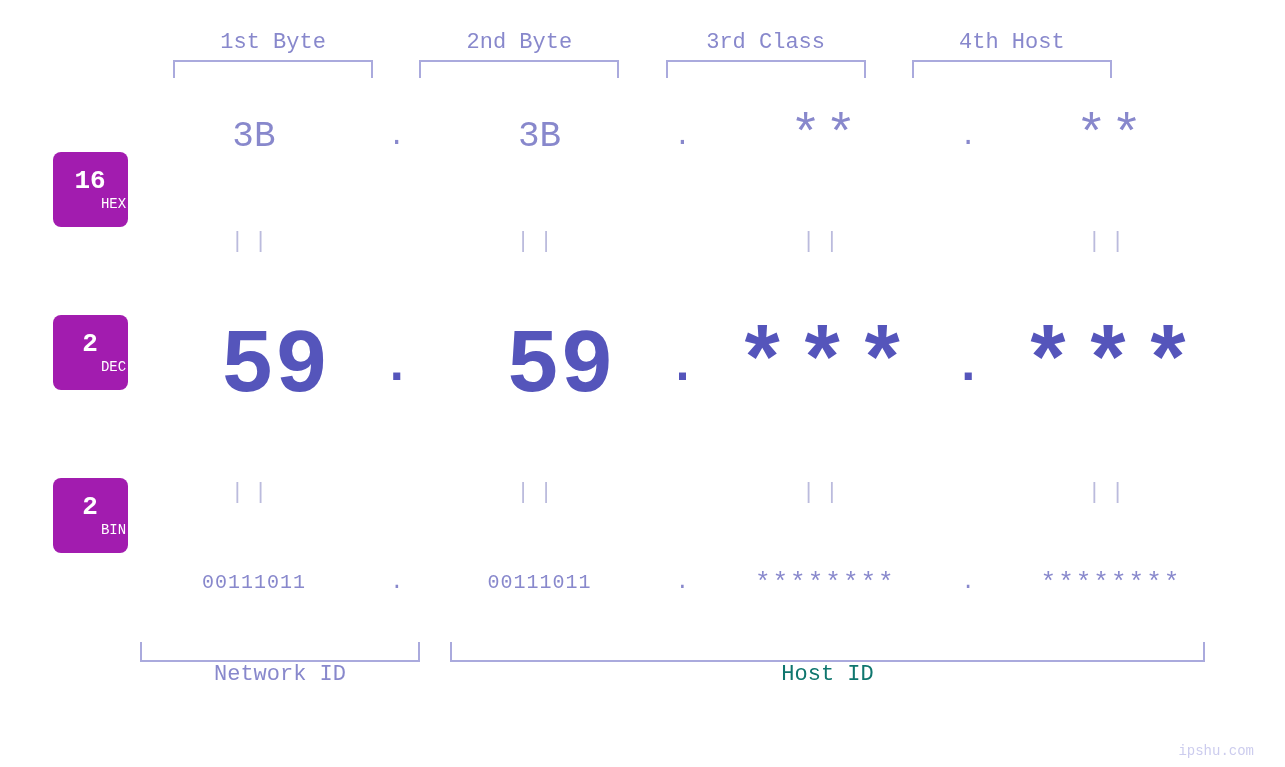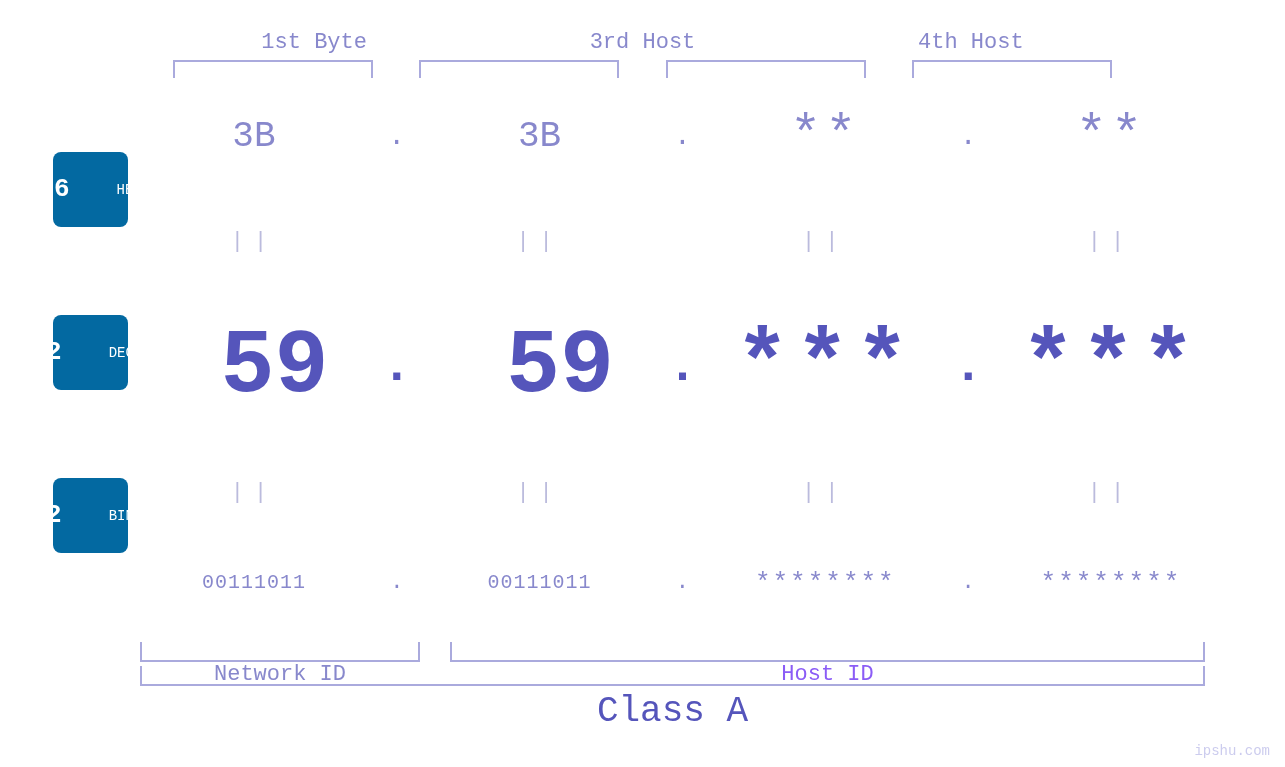--- a/index.html
+++ b/index.html
@@ -48,26 +48,26 @@
 
     .bracket {
       width: 200px;
       height: 18px;
       border-top: 2px solid #aaaadd;
       border-left: 2px solid #aaaadd;
       border-right: 2px solid #aaaadd;
     }
 
     .badge {
-      background: #0369a1;
+      background: #a21caf;
       color: white;
       width: 75px;
       height: 75px;
       display: flex;
-      flex-direction: row;
+      flex-direction: column;
       align-items: center;
       justify-content: center;
       border-radius: 8px;
     }
 
     .badge-num {
       font-size: 26px;
       font-weight: bold;
       line-height: 1.1;
     }
@@ -195,21 +195,21 @@
     .network-id-label {
       width: 280px;
       text-align: center;
       color: #8888cc;
       font-size: 22px;
     }
 
     .host-id-label {
       flex: 1;
       text-align: center;
-      color: #8b5cf6;
+      color: #0f766e;
       font-size: 22px;
     }
 
     
     .class-line-container {
       position: absolute;
       bottom: 35px;
       left: 140px;
       right: 80px;
     }
@@ -226,21 +226,21 @@
       text-align: center;
       color: #5555bb;
       font-size: 36px;
       margin-top: 5px;
     }
 
     
     .watermark {
       position: absolute;
       bottom: 8px;
-      right: 15px;
+      right: 31px;
       color: #ccccee;
       font-size: 14px;
     }
 
     
     .grid-area {
       width: 100%;
       flex: 1;
       display: grid;
       grid-template-columns: 140px 1fr;
@@ -288,21 +288,22 @@
       text-align: center;
     }
   </style>
 </head>
 <body>
 
 <div class="main-container">
 
   <div class="byte-headers">
     <div class="byte-header">1st Byte</div>
-    <div class="byte-header">3rd Host</div>
+    <div class="byte-header">2nd Byte</div>
+    <div class="byte-header">3rd Class</div>
     <div class="byte-header">4th Host</div>
   </div>
 
   <div class="bracket-row">
     <div class="bracket"></div>
     <div class="bracket"></div>
     <div class="bracket"></div>
     <div class="bracket"></div>
   </div>
 
@@ -426,20 +427,16 @@
       <div class="bottom-bracket-spacer"></div>
       <div class="bottom-bracket-host"></div>
     </div>
     <div class="bottom-labels">
       <div class="network-id-label">Network ID</div>
       <div style="width:30px"></div>
       <div class="host-id-label">Host ID</div>
     </div>
   </div>
 
-  <div class="class-line-container">
-    <div class="class-line"></div>
-    <div class="class-label">Class A</div>
-  </div>
 
   <div class="watermark">ipshu.com</div>
 
 </div>
 
 </body></html>

